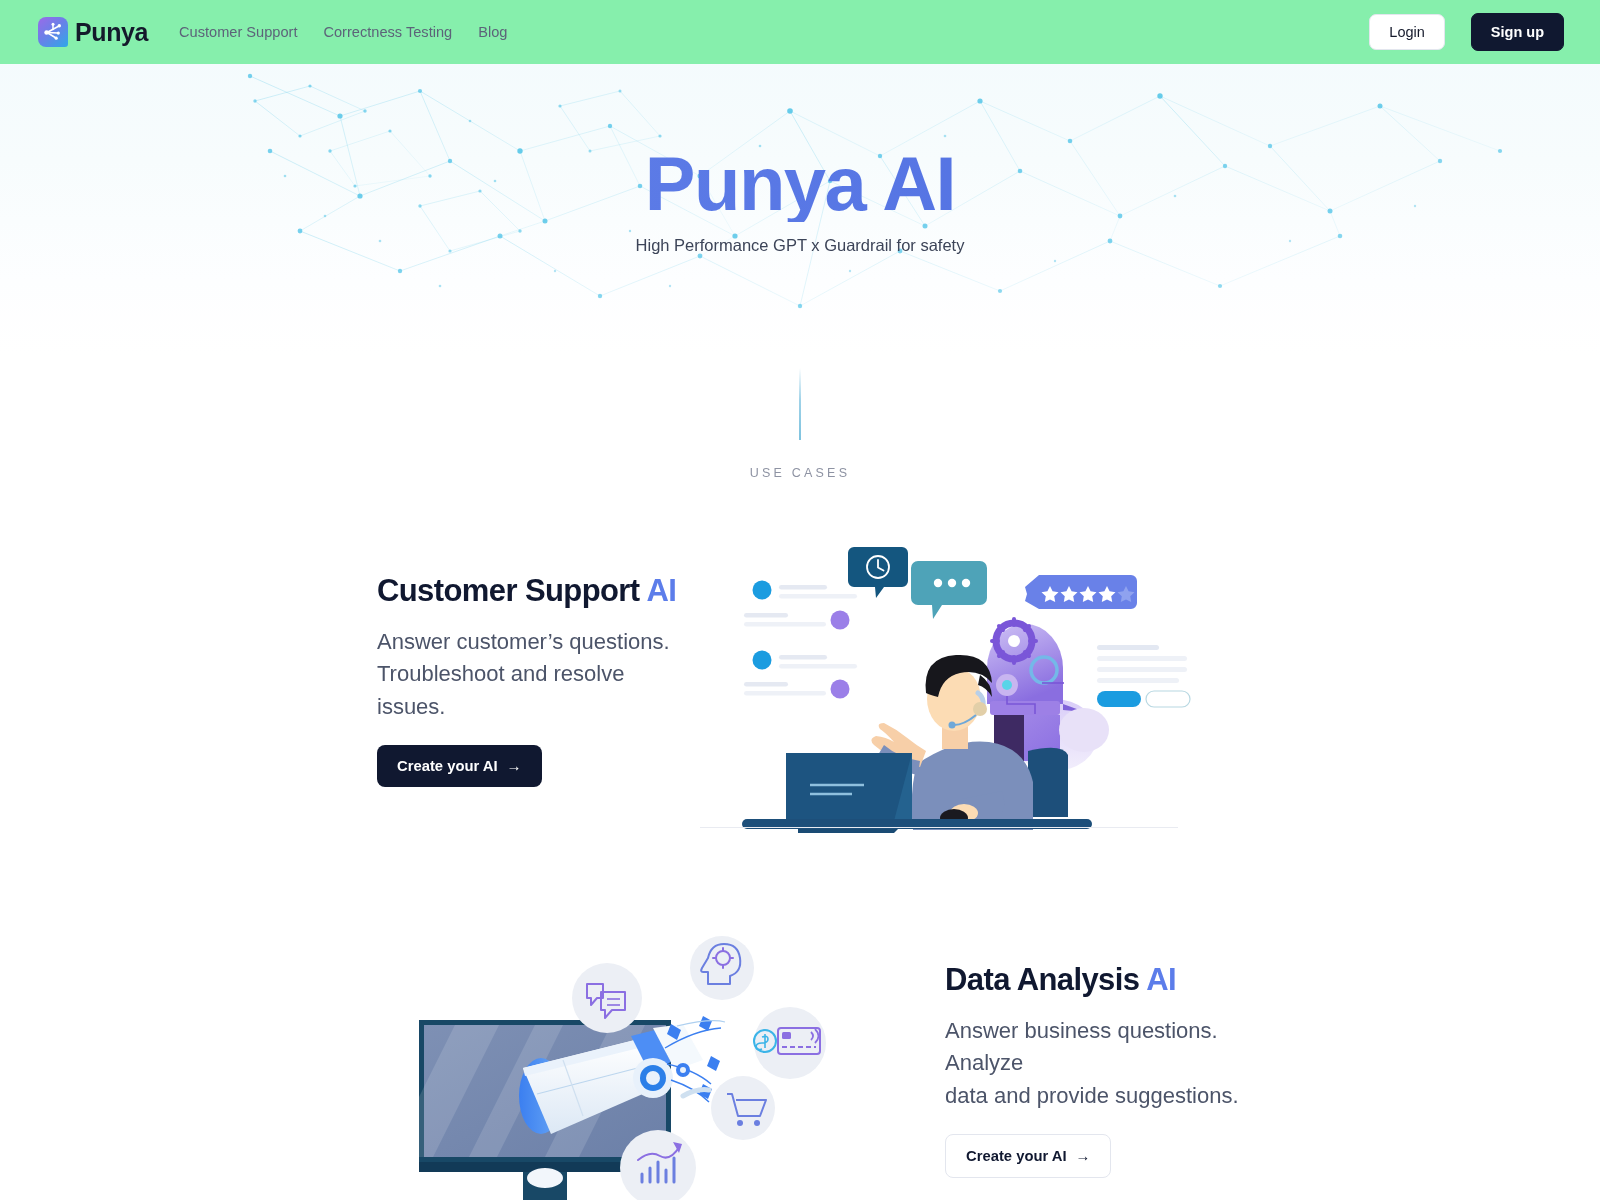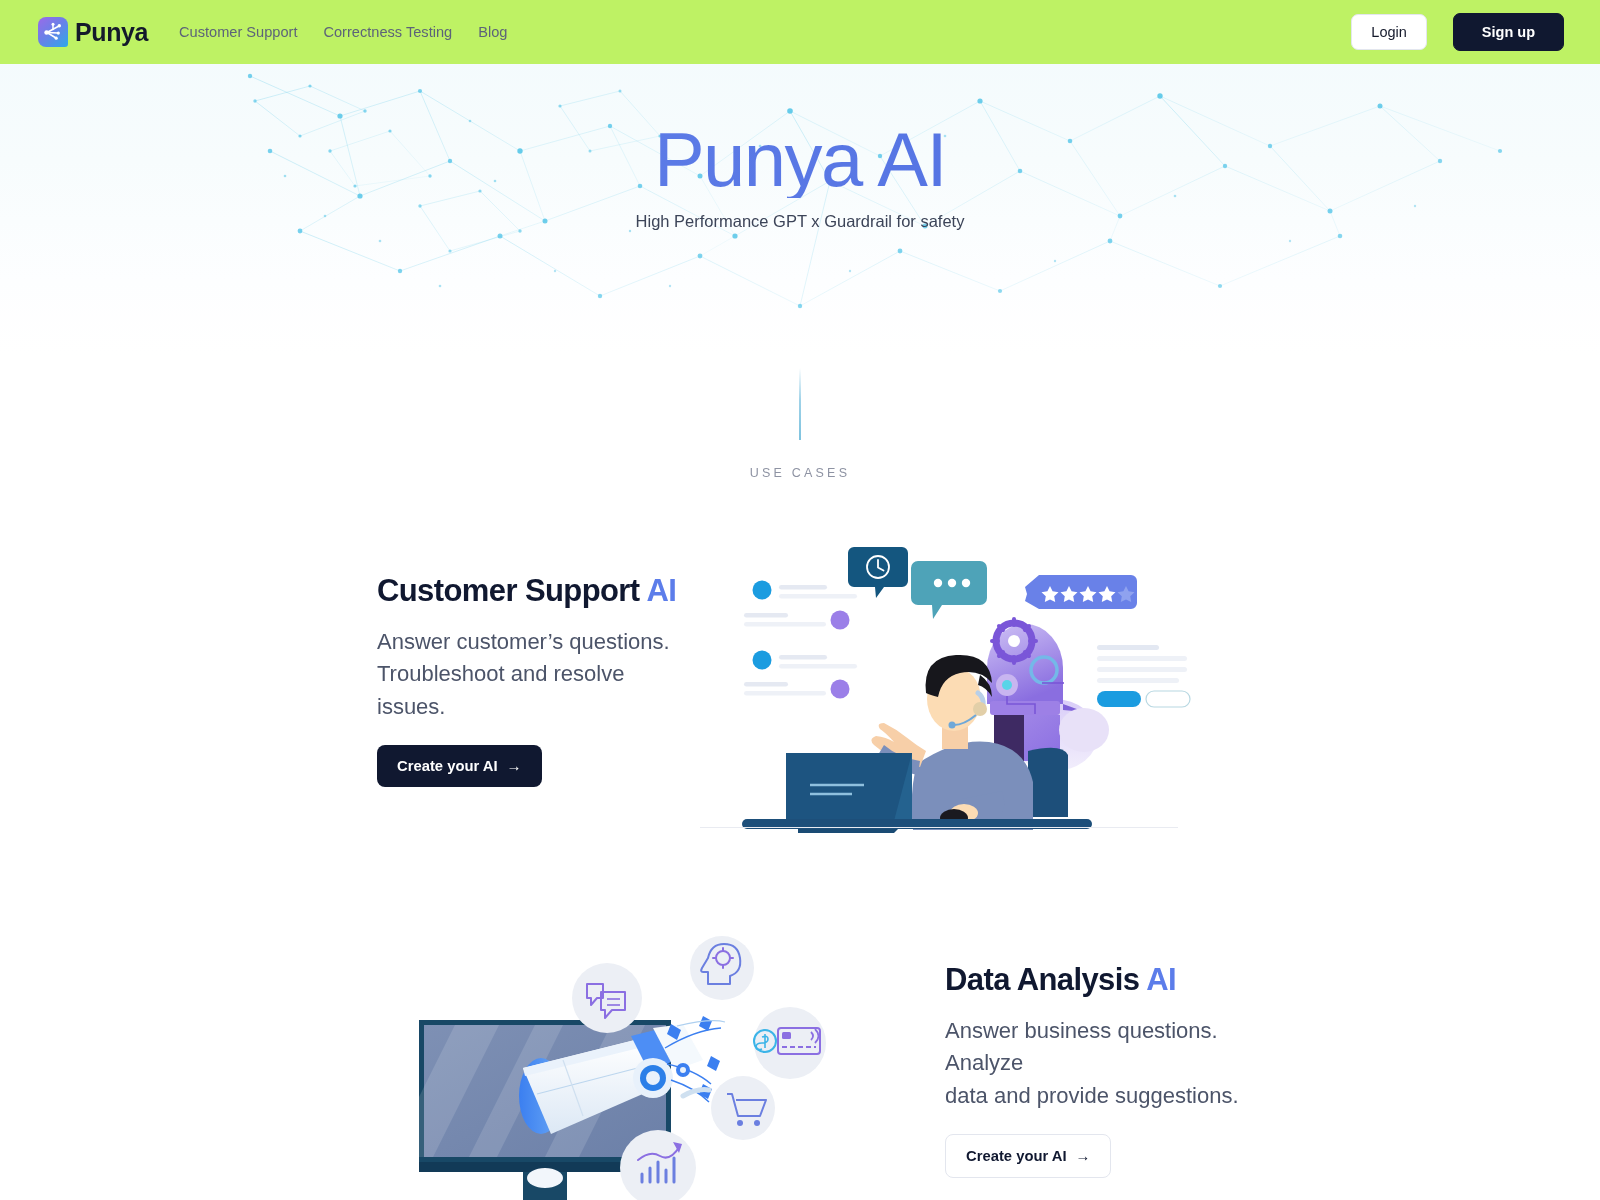--- a/index.html
+++ b/index.html
@@ -20,21 +20,21 @@
     overflow: hidden;
     background: #ffffff;
   }
 
   
   .header {
     position: absolute;
     top: 0; left: 0;
     width: 1600px;
     height: 64px;
-    background: #bef264;
+    background: #86efac;
     display: flex;
     align-items: center;
     z-index: 40;
   }
 
   .brand {
     display: flex;
     align-items: center;
     gap: 7px;
     margin-left: 38px;
@@ -89,21 +89,21 @@
     cursor: pointer;
     font-family: inherit;
   }
   .btn-signup {
     font-size: 14.5px;
     font-weight: 600;
     color: #ffffff;
     background: #101830;
     border: 1px solid #101830;
     border-radius: 7px;
-    padding: 10px 28px;
+    padding: 10px 19px;
     cursor: pointer;
     font-family: inherit;
   }
 
   
   .hero {
     position: absolute;
     top: 56px; left: 0;
     width: 1600px;
     height: 300px;
@@ -115,24 +115,24 @@
   .hero-content {
     position: absolute;
     top: 56px; left: 0;
     width: 1600px;
     text-align: center;
     z-index: 5;
   }
 
   .hero-title {
     font-size: 76px;
-    font-weight: 400;
+    font-weight: 700;
     letter-spacing: -1.5px;
     line-height: 1;
-    margin-top: 66px;
+    margin-top: 90px;
     background: linear-gradient(100deg, #6C8BEE 0%, #5B7AE6 42%, #4A69DE 100%);
     -webkit-background-clip: text;
     background-clip: text;
     color: transparent;
     -webkit-text-fill-color: transparent;
   }
 
   .hero-subtitle {
     font-size: 32px;
     font-weight: 700;

